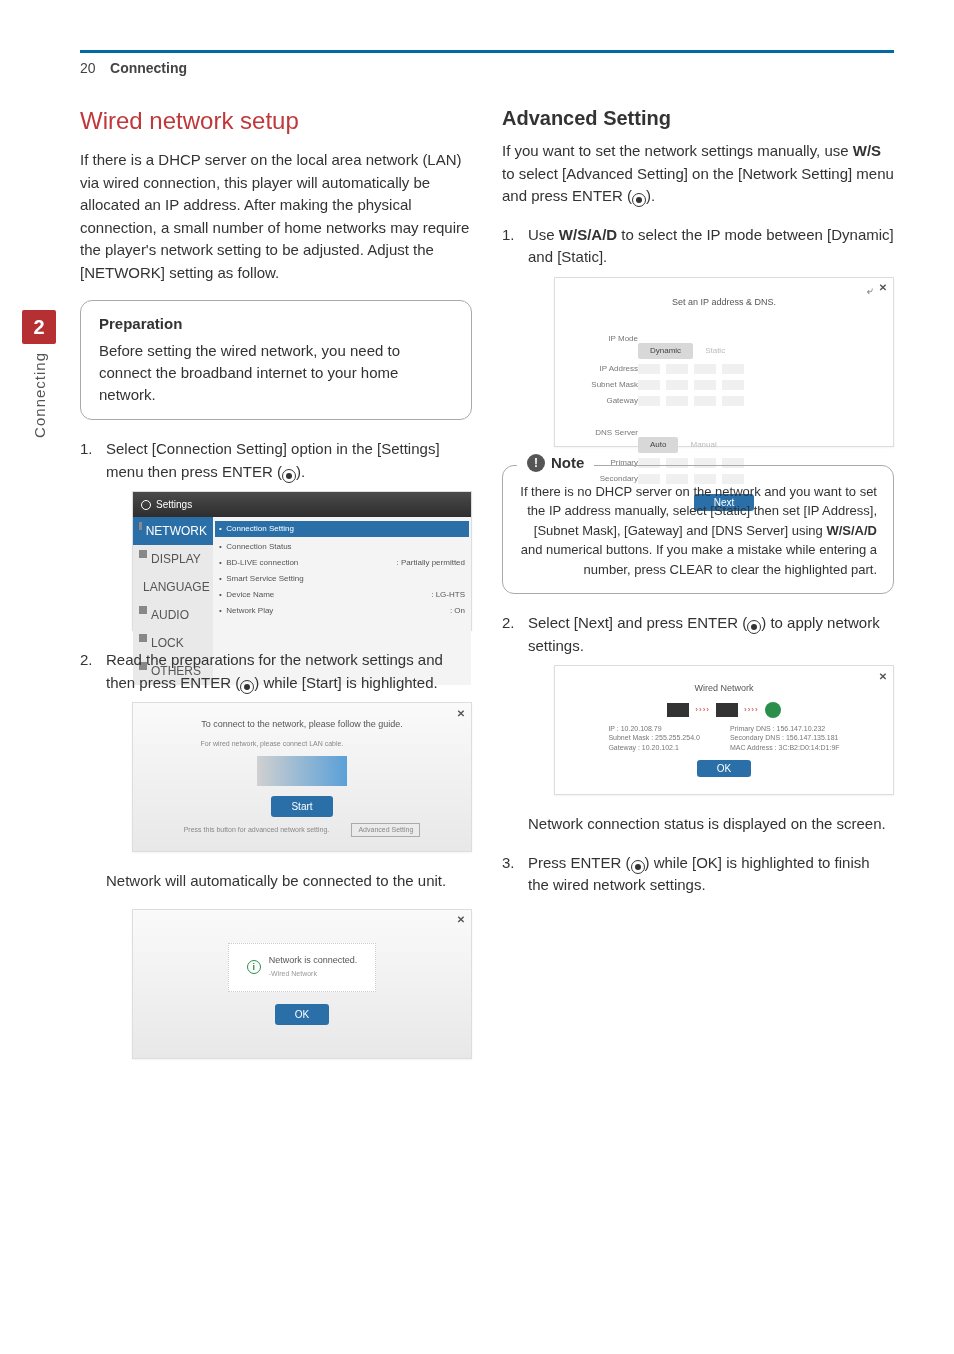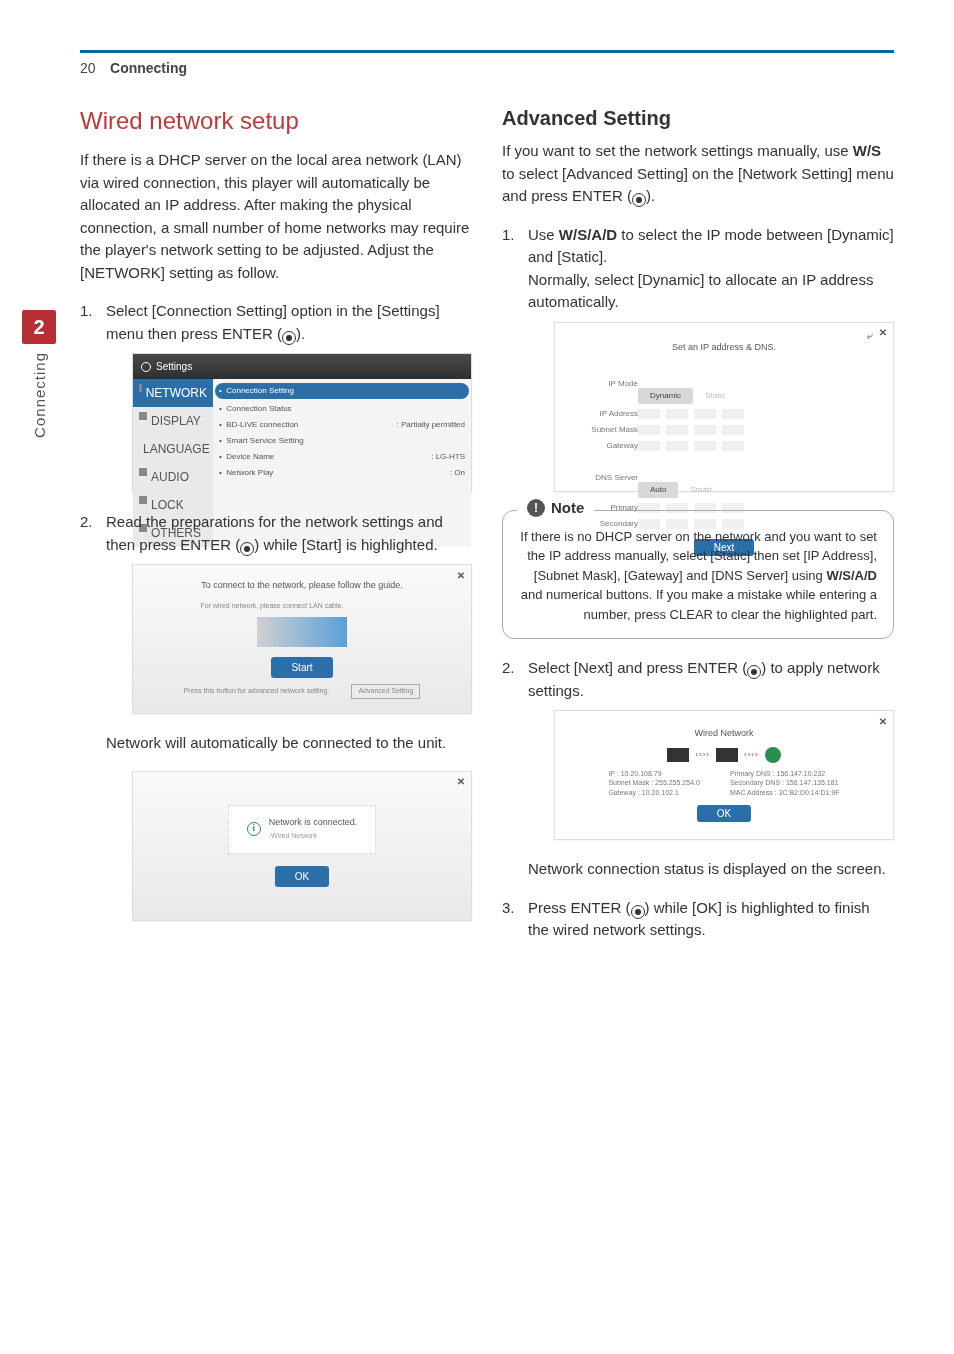--- a/index.html
+++ b/index.html
@@ -31,21 +31,21 @@
 
   
   .mock.settings { height: 140px; display: flex; flex-direction: column; }
   .mock.settings .topbar { background: linear-gradient(#4a4a4a,#2e2e2e); color: #fff; font-size: 10px; padding: 5px 8px; display:flex; align-items:center; gap:5px;}
   .mock.settings .gear { width:10px; height:10px; border:1px solid #fff; border-radius:50%;}
   .mock.settings .body { flex: 1; display: flex; background:#f4f4f4;}
   .mock.settings .side { width: 80px; background:#e9e9e9; }
   .mock.settings .side div { padding: 5px 6px; font-size: 12px; color:#555; display:flex; gap:4px;}
   .mock.settings .side div.sel { background: #2a6fa8; color:#fff; }
   .mock.settings .list { flex:1; padding:4px 6px; font-size:8px; color:#555;}
-  .mock.settings .list .row { display:flex; justify-content:space-between; padding:2px 0;border-radius:8px;}
+  .mock.settings .list .row { display:flex; justify-content:space-between; padding:2px 0;}
   .mock.settings .list .row.sel { background:#2a6fa8; color:#fff; padding:2px 4px; margin:0 -4px 2px;}
   .mini-icon { width:8px; height:8px; background:#888; display:inline-block;}
 
   
   .mock.wizard { height: 150px; background: linear-gradient(#fafafa,#e8e8e8); position:relative; display:flex; flex-direction:column; align-items:center; justify-content:center;}
   .mock .close-x { position:absolute; top:4px; right:4px; width:12px; height:12px; display:flex;align-items:center;justify-content:center; font-weight:bold; color:#555; font-size:10px;}
   .mock.wizard .title { font-size: 9px; color:#555; margin-bottom:8px;}
   .mock.wizard .hint { font-size:7px; color:#888; margin-bottom:6px; text-align:left; width:60%;}
   .mock.wizard .art { width: 90px; height: 30px; background: linear-gradient(90deg,#d0d0d0,#5aa0d8); margin-bottom:10px;}
   .mock .btn { background:#2a6fa8; color:#fff; border-radius:3px; padding:3px 20px; font-size:10px;}
@@ -104,20 +104,24 @@
     <span class="page-num">20</span>
     <span class="section-name">Connecting</span>
   </div>
 
   <div class="cols">
 
     <div class="col">
       <h2 class="red">Wired network setup</h2>
       <p class="body">If there is a DHCP server on the local area network (LAN) via wired connection, this player will automatically be allocated an IP address. After making the physical connection, a small number of home networks may require the player's network setting to be adjusted. Adjust the [NETWORK] setting as follow.</p>
 
+      <div class="box">
+        <h4>Preparation</h4>
+        <p>Before setting the wired network, you need to connect the broadband internet to your home network.</p>
+      </div>
 
       <ol class="num">
         <li>
           <span class="marker">1.</span>
           <span>Select [Connection Setting] option in the [Settings] menu then press ENTER (</span><span class="enter-icon"></span><span>).</span>
 
           
           <div class="mock settings">
             <div class="topbar">
                 <span class="gear"></span>
@@ -200,21 +204,20 @@
     <div class="col">
       <h3 class="sub">Advanced Setting</h3>
       <p class="body">
         <span>If you want to set the network settings manually, use </span><span class="arrow">W/S</span><span> to select [Advanced Setting] on the [Network Setting] menu and press ENTER (</span><span class="enter-icon"></span><span>).</span>
       </p>
 
       <ol class="num">
         <li>
           <span class="marker">1.</span>
           <span>Use </span><span class="arrow">W/S/A/D</span><span> to select the IP mode between [Dynamic] and [Static].</span><br>
-          <span>Normally, select [Dynamic] to allocate an IP address automatically.</span>
 
           <div class="mock ipdns">
             <span class="back">⤶</span>
             <span class="close-x">✕</span>
             <div class="tt">Set an IP address &amp; DNS.</div>
             <div class="grid">
               <div class="line">
                 <span class="lbl">IP Mode</span>
                 <span class="pill sel">Dynamic</span>
                 <span class="pill off">Static</span>
@@ -244,21 +247,21 @@
                       <span></span>
                       <span></span>
                       <span></span>
                       <span></span>
                     </span>
                   </div>
                 </div>
               <div class="line" style="margin-top:6px">
                 <span class="lbl">DNS Server</span>
                 <span class="pill sel">Auto</span>
-                <span class="pill off">Smart</span>
+                <span class="pill off">Manual</span>
               </div>
               <div id="ipfields2">
                   <div class="line">
                     <span class="lbl">Primary</span>
                     <span class="dots">
                       <span></span>
                       <span></span>
                       <span></span>
                       <span></span>
                     </span>

